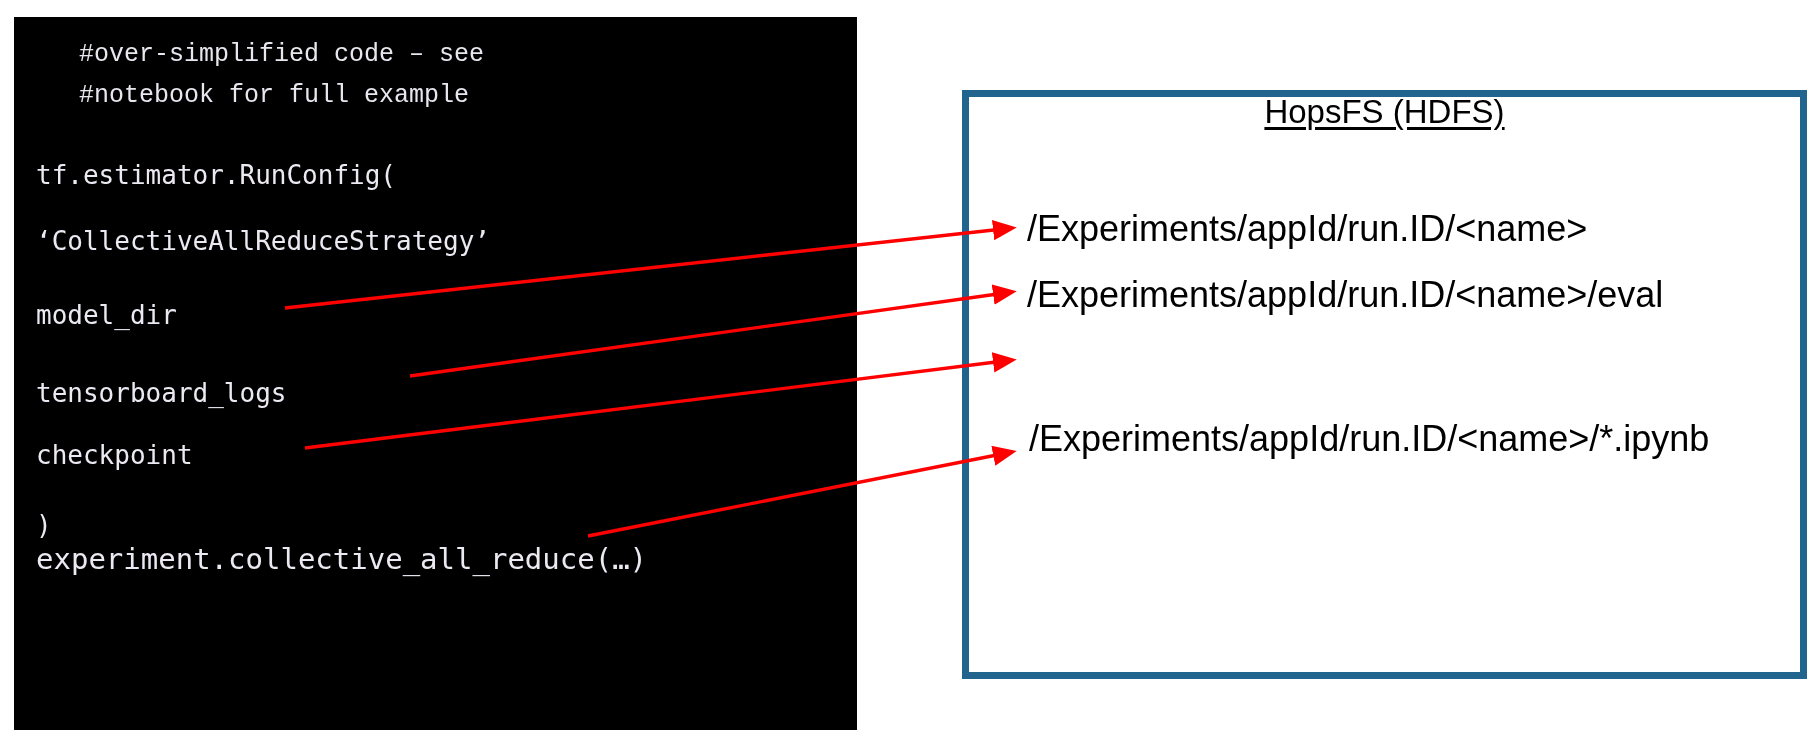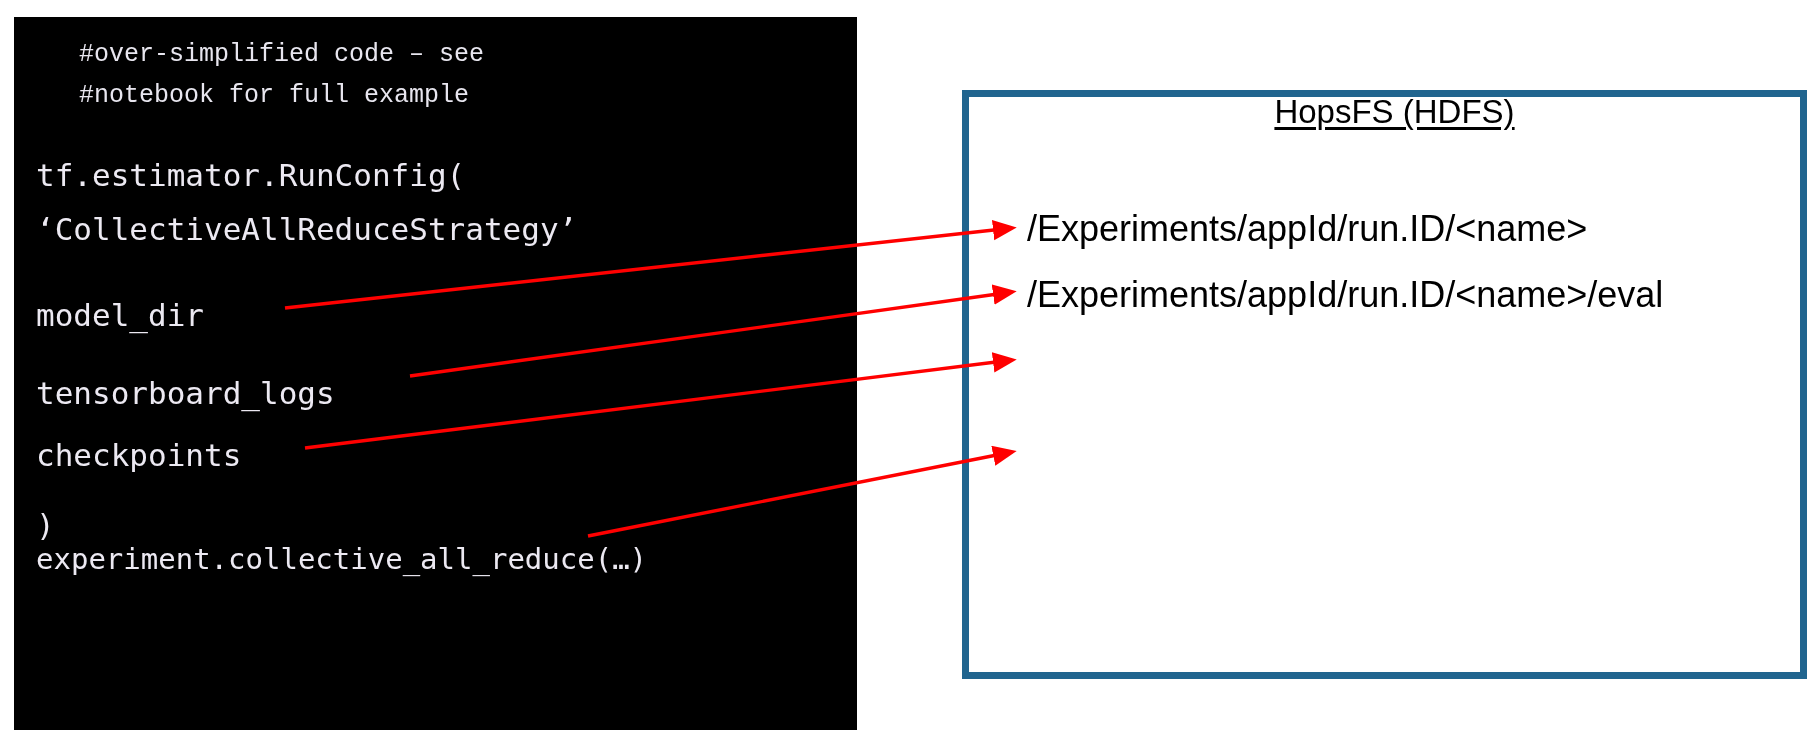--- a/index.html
+++ b/index.html
@@ -42,21 +42,21 @@
     line-height: 32px;
     white-space: pre;
     letter-spacing: 0px;
     margin-left: 40px;
   }
   .code-line {
     position: absolute;
     left: 22px;
     color: #ece9f2;
     font-family: "DejaVu Sans Mono", monospace;
-    font-size: 31px;
+    font-size: 26px;
     line-height: 40px;
     white-space: pre;
     letter-spacing: 0px;
   }
   .code-line.small {
     font-size: 29px;
     text-align: center;
   }
 
   
@@ -72,21 +72,20 @@
   }
   #hopsfs-title {
     position: absolute;
     left: 962px;
     top: 93px;
     width: 845px;
     text-align: center;
     font-size: 33px;
     color: #000000;
     font-family: "Liberation Sans", sans-serif;
-    margin-left: 10px;
   }
   #hopsfs-title span {
     text-decoration: underline;
     text-underline-offset: 4px;
   }
 
   .path-line {
     position: absolute;
     color: #000000;
     font-family: "Liberation Sans", sans-serif;
@@ -107,39 +106,40 @@
 </head>
 <body>
 
 <div id="stage">
 
   <div id="code-panel">
     <div class="code-comment" style="top:22px;">#over-simplified code – see</div>
     <div class="code-comment" style="top:63px;">#notebook for full example</div>
 
     <div class="code-line" style="top:138px;">tf.estimator.RunConfig(</div>
-    <div class="code-line" style="top:192px;">‘CollectiveAllReduceStrategy’</div>
+    <div class="code-line" style="top:204px;">‘CollectiveAllReduceStrategy’</div>
     <div class="code-line" style="top:278px;">model_dir</div>
     <div class="code-line" style="top:356px;">tensorboard_logs</div>
-    <div class="code-line" style="top:418px;">checkpoints</div>
+    <div class="code-line" style="top:418px;">checkpoint</div>
     <div class="code-line" style="top:488px;">)</div>
     <div class="code-line small" style="top:522px;">experiment.collective_all_reduce(…)</div>
   </div>
 
   <div id="hopsfs-box"></div>
 
   <div id="hopsfs-title">
     <span>HopsFS (HDFS)</span>
   </div>
 
   <div class="path-line" style="left:1027px; top:210px;">/Experiments/appId/run.ID/&lt;name&gt;</div>
 
   <div class="path-line" style="left:1027px; top:276px;">/Experiments/appId/run.ID/&lt;name&gt;/eval</div>
 
 
+  <div class="path-line" style="left:1029px; top:420px;">/Experiments/appId/run.ID/&lt;name&gt;/*.ipynb</div>
 
 
   <svg id="arrow-layer" viewBox="0 0 1817 740">
     <defs>
       <marker id="ah" markerWidth="7" markerHeight="7" refX="5.6" refY="3" orient="auto" markerUnits="strokeWidth">
         <path d="M0,0 L7,3 L0,6 z" fill="#ff0000"></path>
       </marker>
     </defs>
 
     <line x1="285" y1="308" x2="1012" y2="228" stroke="#ff0000" stroke-width="3.4" marker-end="url(#ah)"></line>

